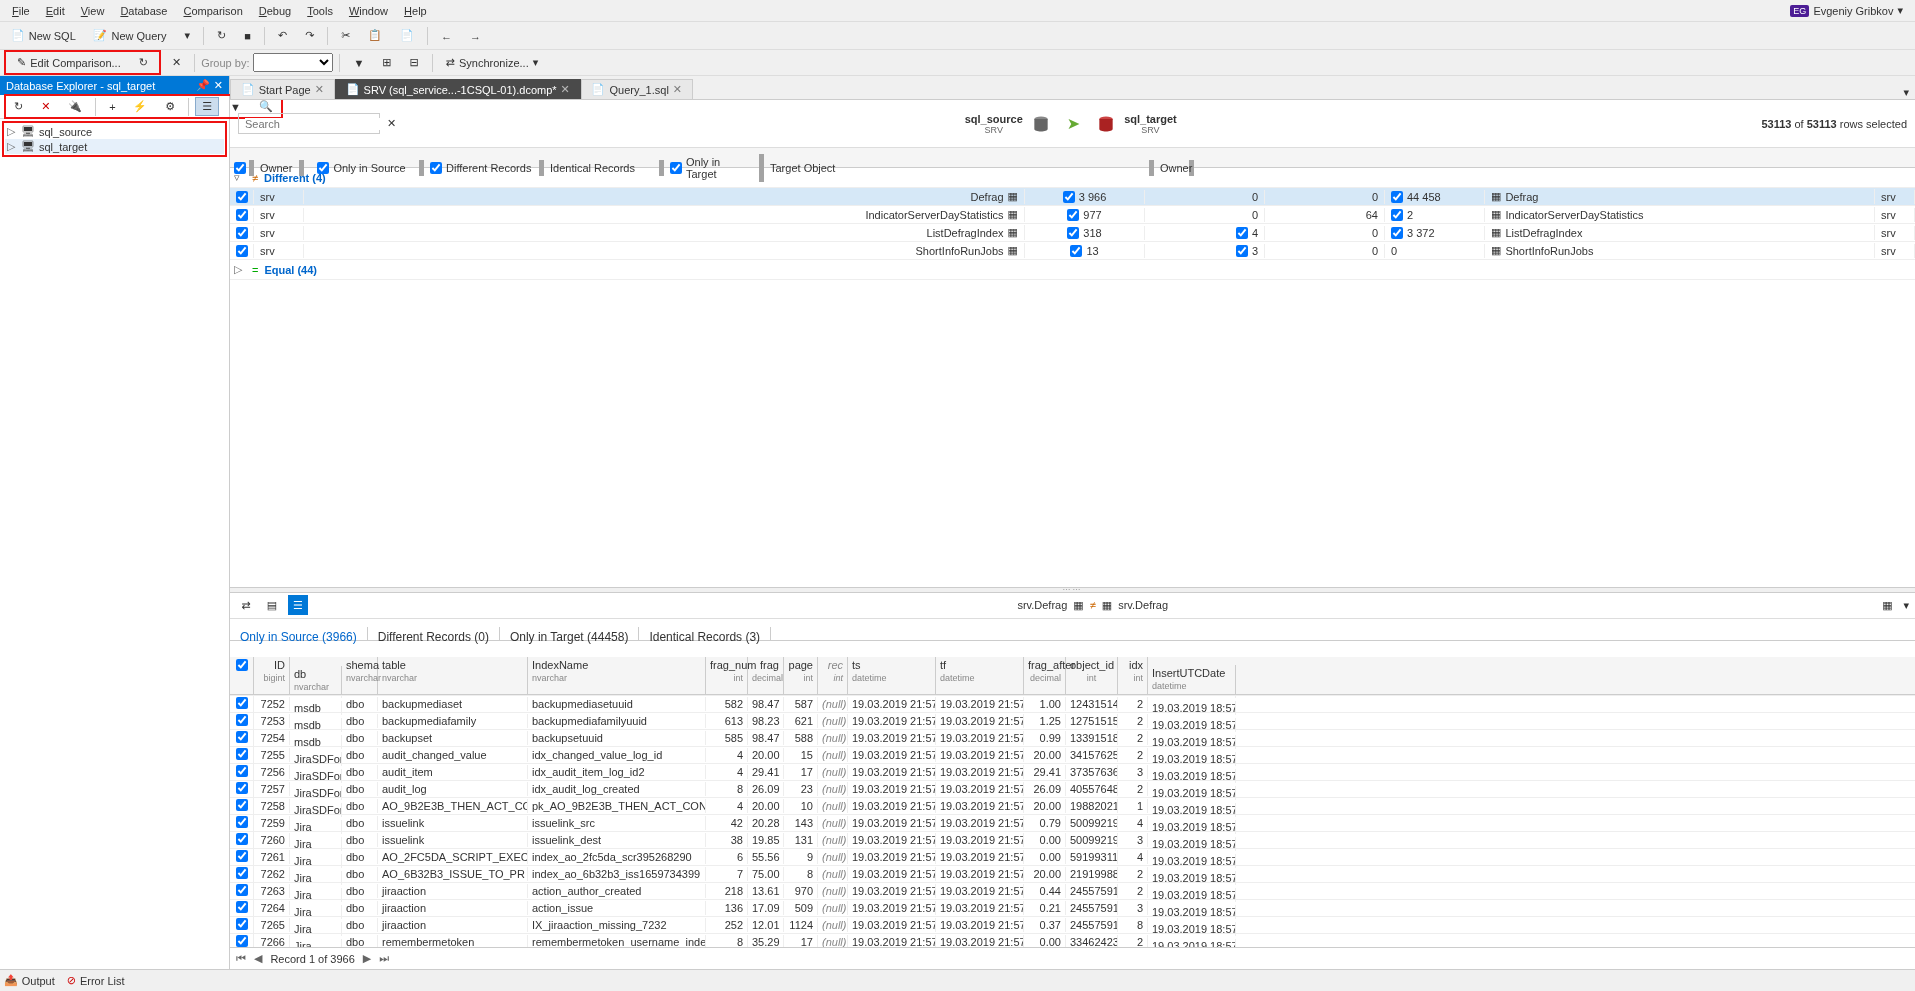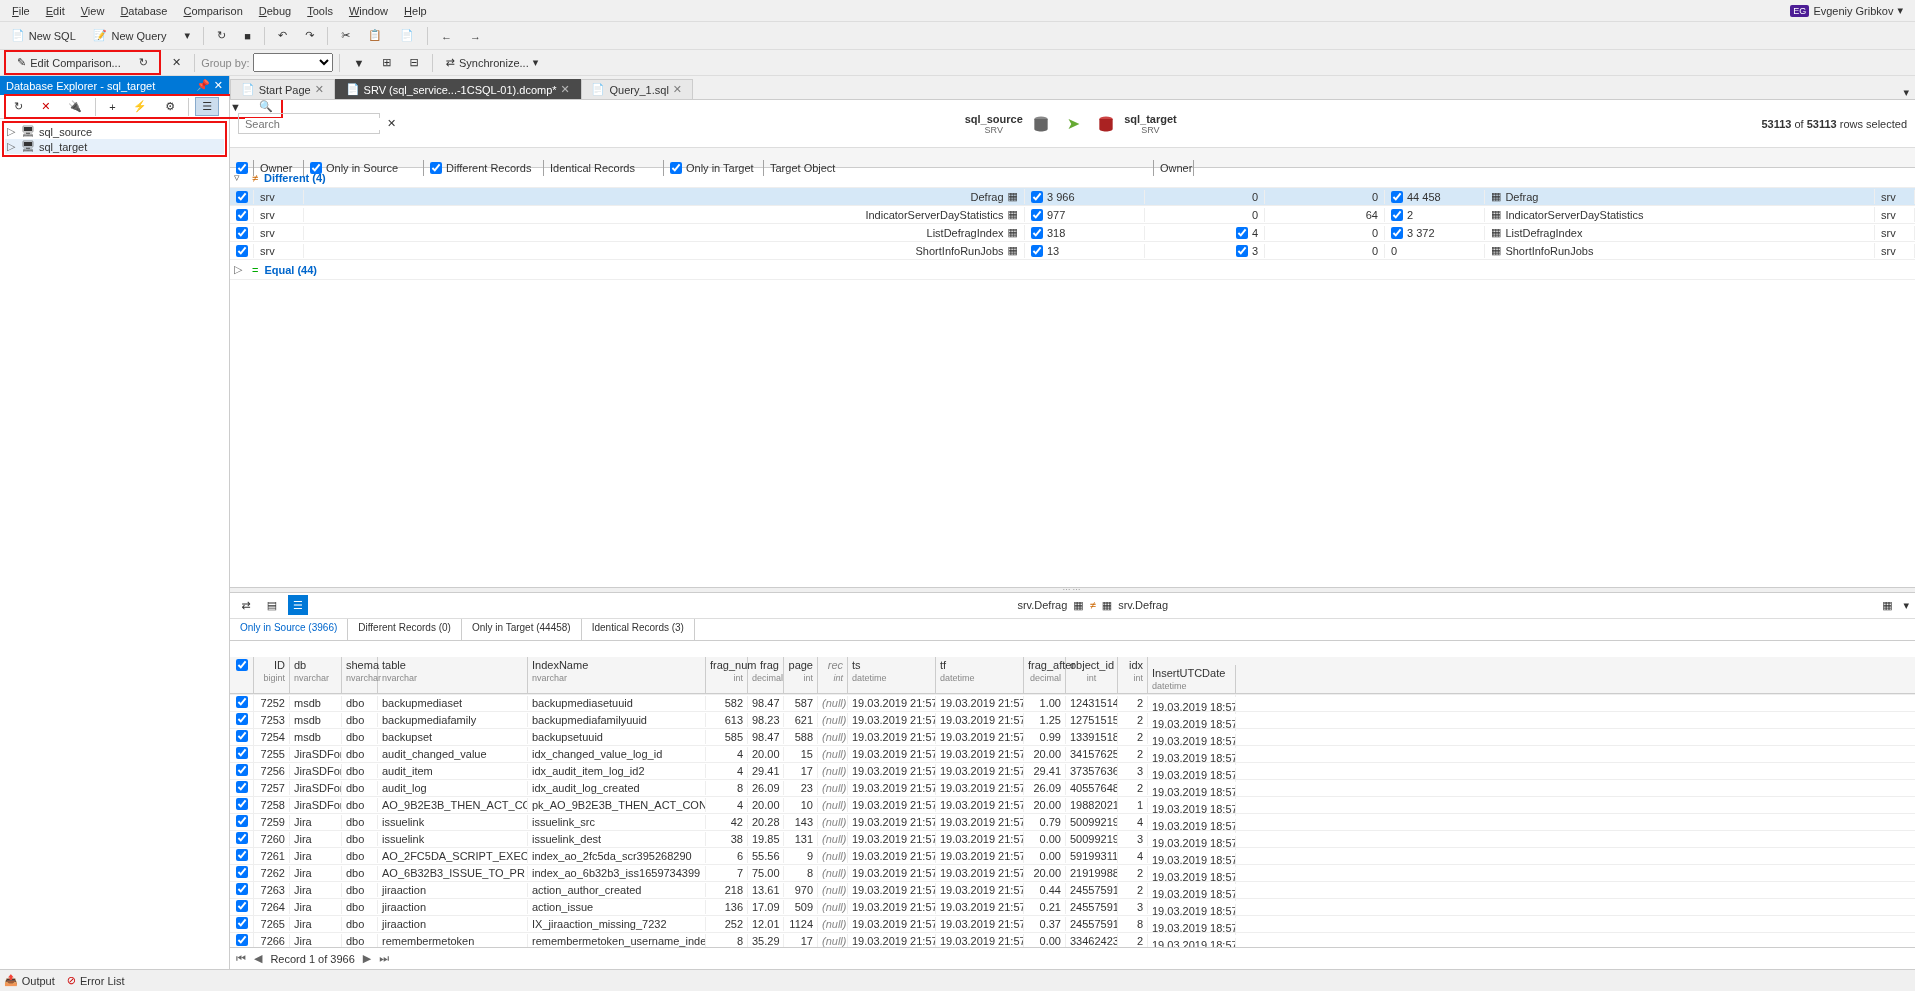--- a/index.html
+++ b/index.html
@@ -55,26 +55,26 @@
 .db-label { text-align: center; }
 .db-label .name { font-weight: bold; }
 .db-label .srv { font-size: 9px; color: #666; }
 .db-cyl { width: 20px; height: 20px; }
 .arrow-comp { color: #6a3; font-size: 16px; padding: 0 8px; }
 .rows-sel { font-size: 11px; }
 .rows-sel b { font-weight: bold; }
 
 
 .grid-hdr { display: flex; background: #f5f5f5; border-bottom: 1px solid #ccc; height: 20px; align-items: center; font-size: 11px; }
-.grid-hdr > div { border-right: 1px solid #a3a3a3; padding: 2px 6px; display: flex; align-items: center; gap: 4px; margin-top: 20px; }
+.grid-hdr > div { border-right: 5px solid #a3a3a3; padding: 2px 6px; display: flex; align-items: center; gap: 4px; margin-top: 20px; }
 .cb { width: 12px; height: 12px; }
 .col-chk { width: 24px; justify-content: center; }
 .col-owner-l { width: 50px; }
 .col-srcobj { flex: 1; text-align: right; justify-content: flex-end; }
-.col-onlysrc { width: 120px; }
+.col-onlysrc { width: 120px; justify-content: center; }
 .col-diffrec { width: 120px; }
 .col-idrec { width: 120px; }
 .col-onlytgt { width: 100px; }
 .col-tgtobj { width: 390px; }
 .col-owner-r { width: 40px; }
 
 .group-row { display: flex; align-items: center; height: 20px; border-bottom: 1px solid #eee; padding-left: 4px; gap: 6px; }
 .group-row .expand { color: #666; cursor: pointer; width: 12px; }
 .group-row .label { color: #0066cc; font-weight: bold; }
 
@@ -89,34 +89,34 @@
 
 
 .detail-tb { display: flex; align-items: center; height: 26px; padding: 2px 6px; gap: 6px; border-bottom: 1px solid #ddd; }
 .detail-tb .spacer { flex: 1; }
 .detail-title { font-size: 11px; display: flex; align-items: center; gap: 6px; }
 .view-btn { width: 20px; height: 20px; border: 1px solid transparent; display: inline-flex; align-items: center; justify-content: center; }
 .view-btn.active { background: #0078d7; color: #fff; }
 
 
 .detail-tabs { display: flex; height: 22px; border-bottom: 1px solid #ccc; }
-.detail-tab { padding: 3px 10px; border-right: 1px solid #ccc; cursor: pointer; font-size: 10px; }
+.detail-tab { padding: 3px 10px; border-right: 1px solid #ccc; cursor: pointer; font-size: 12px; margin-top: 8px; }
 .detail-tab.active { color: #0066cc; background: #fff; }
 
 
 .detail-grid { flex: 1; overflow: auto; position: relative; }
 .dg-hdr { display: flex; background: #f5f5f5; border-bottom: 1px solid #ccc; position: sticky; top: 16px; }
 .dg-hdr .dg-col { border-right: 1px solid #ccc; padding: 2px 4px; font-size: 11px; }
 .dg-col .sub { color: #888; font-size: 9px; }
 .dg-row { display: flex; border-bottom: 1px solid #eee; height: 17px; align-items: center; font-size: 11px; }
 .dg-row.sel { background: #d6e8f7; }
 .dg-row > div { border-right: 1px solid #eee; padding: 1px 4px; overflow: hidden; white-space: nowrap; }
 .dg-chk { width: 24px; text-align: center; }
 .dg-id { width: 36px; text-align: right; }
-.dg-db { width: 52px; }
+.dg-db { width: 52px; margin-top: 9px; }
 .dg-schema { width: 36px; }
 .dg-table { width: 150px; }
 .dg-idx { width: 178px; }
 .dg-fragnum { width: 42px; text-align: right; }
 .dg-frag { width: 36px; text-align: right; }
 .dg-page { width: 34px; text-align: right; }
 .dg-rec { width: 30px; font-style: italic; color: #888; text-align: right; }
 .dg-ts { width: 88px; }
 .dg-tf { width: 88px; }
 .dg-fragafter { width: 42px; text-align: right; }

